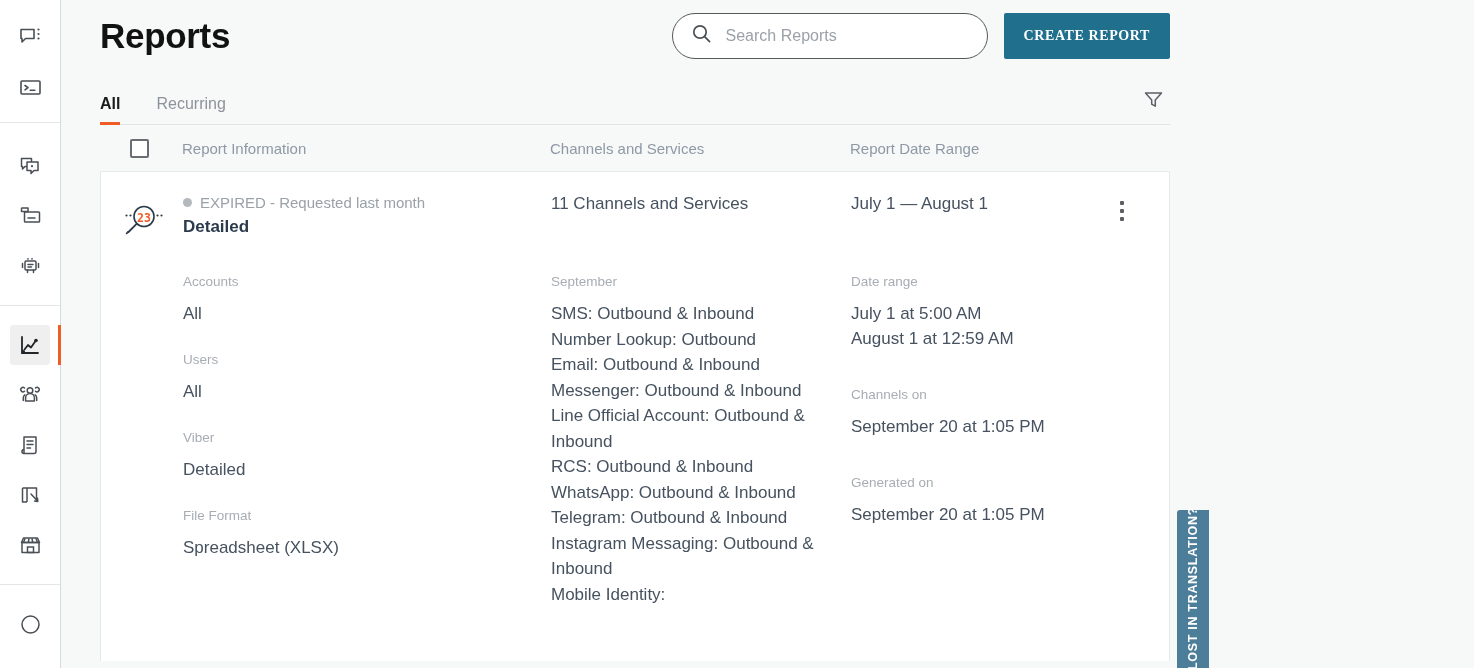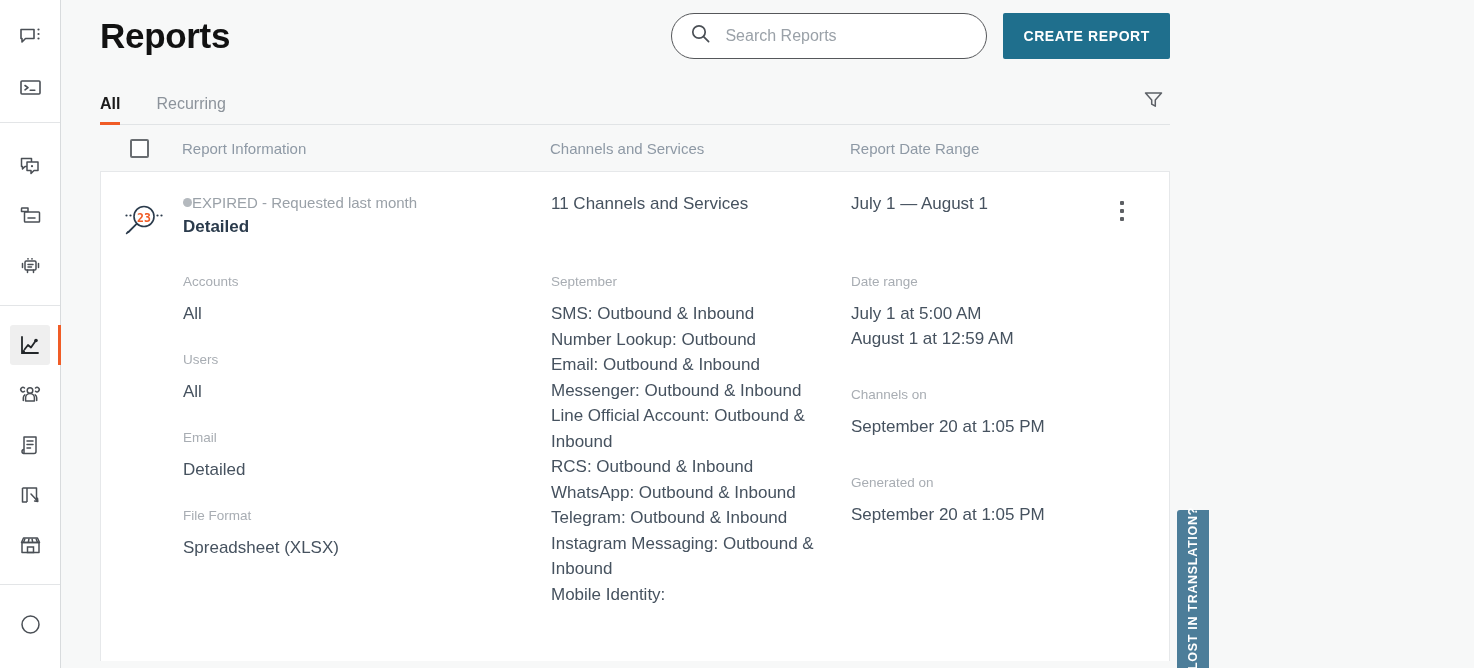--- a/index.html
+++ b/index.html
@@ -61,21 +61,21 @@
   .search-box svg { flex: 0 0 auto; margin-right: 12px; }
   .search-box input {
     border: 0; outline: 0; background: transparent; width: 100%;
     font-family: "Liberation Sans", sans-serif; font-size: 16px; color: #3b4652;
   }
   .search-box input::placeholder { color: #9aa1a8; }
   .create-btn {
     height: 46px; padding: 0 20px; border: 0; border-radius: 2px;
     background: #1f6f8d; color: #ffffff; font-size: 14px; font-weight: bold;
     letter-spacing: 0.6px; cursor: pointer;
-    font-family: Liberation Sans, sans-serif;
+    font-family: Liberation Serif, serif;
   }
 
   
   .tabs-row {
     display: flex; align-items: flex-end; justify-content: space-between;
     border-bottom: 1px solid #e1e4e6; height: 48px; margin-top: 14px;
   }
   .tabs { display: flex; align-items: flex-end; gap: 0; height: 100%; }
   .tab {
     position: relative; padding: 0 14px 11px 14px; font-size: 16px;
@@ -118,21 +118,21 @@
   }
   .card-row { display: flex; }
   .col-icon {
     width: 82px; display: flex; justify-content: center; padding-top: 4px;
     flex: 0 0 82px;
   }
   .col-info { width: 368px; flex: 0 0 368px; }
   .col-chan { width: 300px; flex: 0 0 300px; }
   .col-date { flex: 1 1 auto; padding-right: 60px; }
 
-  .status-line { display: flex; align-items: center; }
+  .status-line { display: flex; align-items: center; gap: 8px; }
   .status-dot { width: 9px; height: 9px; border-radius: 50%; background: #b4b9be; display: inline-block; }
   .status-text { font-size: 15px; color: #9aa1a8; }
   .report-name { font-size: 17px; font-weight: bold; color: #2b3b4c; margin-top: 6px; }
 
   .lead { font-size: 17px; color: #46525f; }
 
   .field { margin-top: 26px; }
   .field-label { font-size: 13.5px; color: #a8adb3; margin-bottom: 12px; }
   .field-value { font-size: 17px; color: #46525f; line-height: 25px; }
   .field-value .line { display: block; }
@@ -369,21 +369,21 @@
         <div class="col-info">
           <div class="field">
             <div class="field-label">Accounts</div>
             <div class="field-value">All</div>
           </div>
           <div class="field">
             <div class="field-label">Users</div>
             <div class="field-value">All</div>
           </div>
           <div class="field">
-            <div class="field-label">Email</div>
+            <div class="field-label">Viber</div>
             <div class="field-value">Detailed</div>
           </div>
           <div class="field">
             <div class="field-label">File Format</div>
             <div class="field-value">Spreadsheet (XLSX)</div>
           </div>
         </div>
 
         <div class="col-chan">
           <div class="field">

